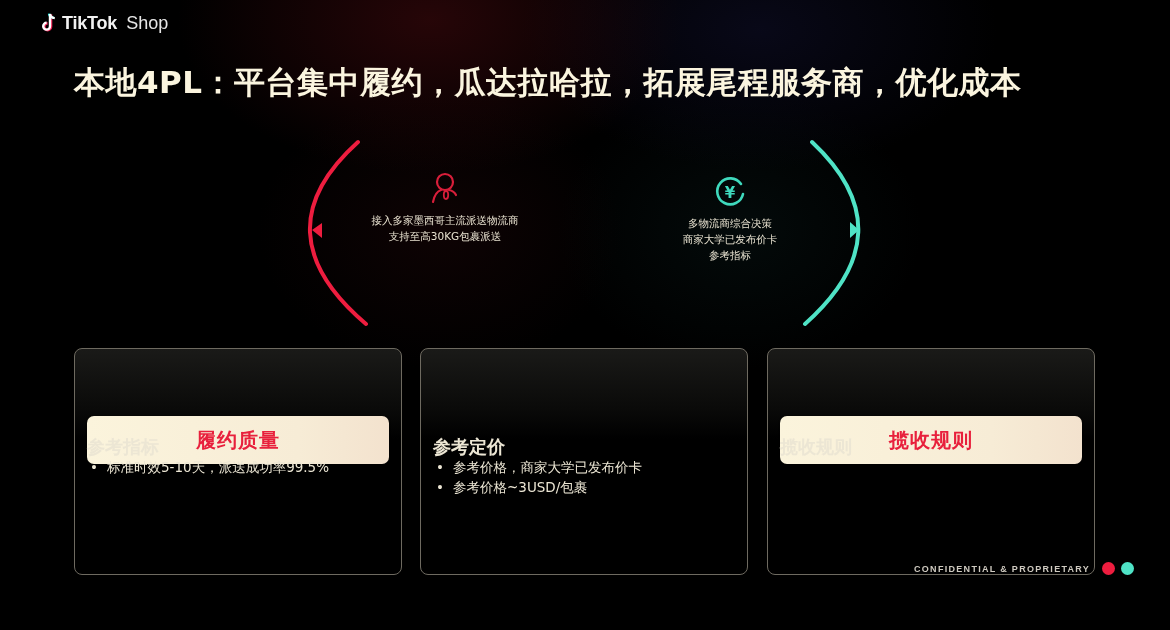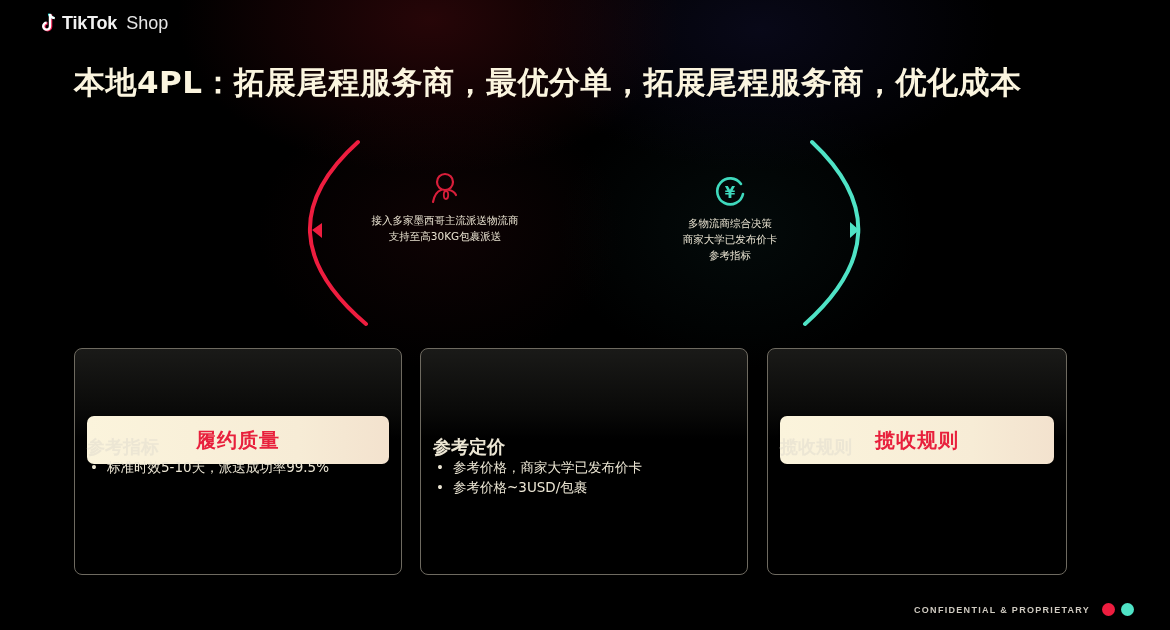--- a/index.html
+++ b/index.html
@@ -56,21 +56,21 @@
     
     .card {
       position: absolute; top: 348px; height: 227px;
       border-radius: 8px;
       border: 1.5px solid #6e6a60;
       background: linear-gradient(180deg, #1a1a18 0px, #0a0a09 60px, #000 90px);
       box-sizing: border-box;
     }
     .card-1 { left: 74px;  width: 328px; }
     .card-2 { left: 420px; width: 328px; }
-    .card-3 { left: 767px; width: 300px; }
+    .card-3 { left: 767px; width: 328px; }
     .card-header {
       position: absolute; left: 12px; right: 12px; top: 19px; height: 48px;
       border-radius: 7px;
       background: linear-gradient(90deg, #fbf4dc 0%, #f7ecd6 70%, #f3e2ce 100%);
       display: flex; align-items: center; justify-content: center;
       box-shadow: 0 1px 2px rgba(0,0,0,0.6);
       margin-top: 48px;
     }
     .card-header-label {
       font-size: 20px; font-weight: 700; color: #e8203c; letter-spacing: 1px;
@@ -80,21 +80,21 @@
       font-size: 13.5px; line-height: 20px; color: #ece6d4;
     }
     .card-subtitle { font-weight: 700; font-size: 18px; display: block; }
     .bullets { list-style: none; margin: 0; padding: 0; }
     .bullets li { position: relative; padding-left: 20px; }
     .bullets li::before {
       content: "•"; position: absolute; left: 3px; top: 0; color: #ece6d4;
     }
     
     .footer {
-      position: absolute; left: 914px; top: 603px;
+      position: absolute; left: 914px; top: 562px;
       display: flex; align-items: center; gap: 6px;
     }
     .footer-text {
       font-family: "Liberation Sans", sans-serif;
       font-size: 9px; font-weight: 700; letter-spacing: 1.3px; color: #cfcac0;
       margin-right: 6px;
     }
     .dot { width: 13px; height: 13px; border-radius: 50%; display: inline-block; }
   </style>
 </head>
@@ -106,21 +106,21 @@
     <svg class="logo-note" viewBox="0 0 18 20">
       <path d="M10 1 v12.2 a3.4 3.4 0 1 1 -3.4 -3.4" fill="none" stroke="#ee1d52" stroke-width="2.6" transform="translate(1,0.6)"></path>
       <path d="M10 1 q0.6 3.8 4.8 4.2" fill="none" stroke="#25f4ee" stroke-width="2.4" transform="translate(-1,-0.4)"></path>
       <path d="M10 1 v12.2 a3.4 3.4 0 1 1 -3.4 -3.4" fill="none" stroke="#ffffff" stroke-width="2.4"></path>
       <path d="M10 1 q0.6 3.8 4.8 4.2" fill="none" stroke="#ffffff" stroke-width="2.2"></path>
     </svg>
     <span class="logo-brand">TikTok</span>
     <span class="logo-shop">Shop</span>
   </div>
 
-  <div class="title">本地4PL：拓展尾程服务商，最优分单，拓展尾程服务商，优化成本</div>
+  <div class="title">本地4PL：平台集中履约，瓜达拉哈拉，拓展尾程服务商，优化成本</div>
 
   <svg class="arc-svg" viewBox="0 0 1170 630">
     <g>
       <path d="M358 142 Q 258 232 366 324" fill="none" stroke="#ee1d3f" stroke-width="4" stroke-linecap="round"></path>
       <path d="M322 223 L312 230 L322 238 Z" fill="#ee1d3f"></path>
     </g>
     <g>
       <path d="M812 142 Q 908 232 805 324" fill="none" stroke="#4fe3c6" stroke-width="4" stroke-linecap="round"></path>
       <path d="M850 222 L859 230 L850 238 Z" fill="#4fe3c6"></path>
     </g>

